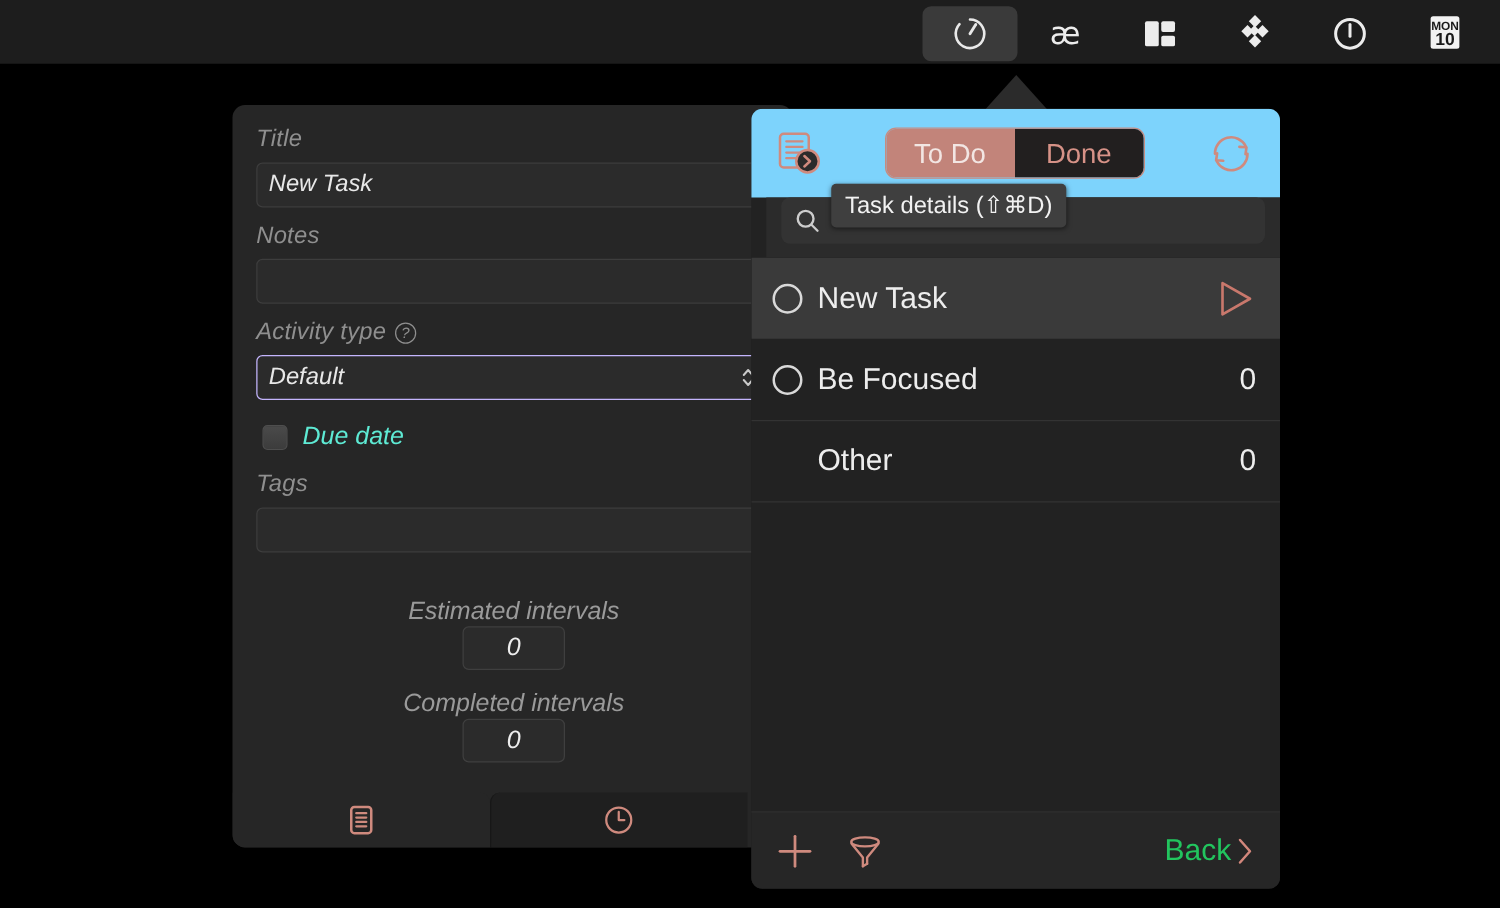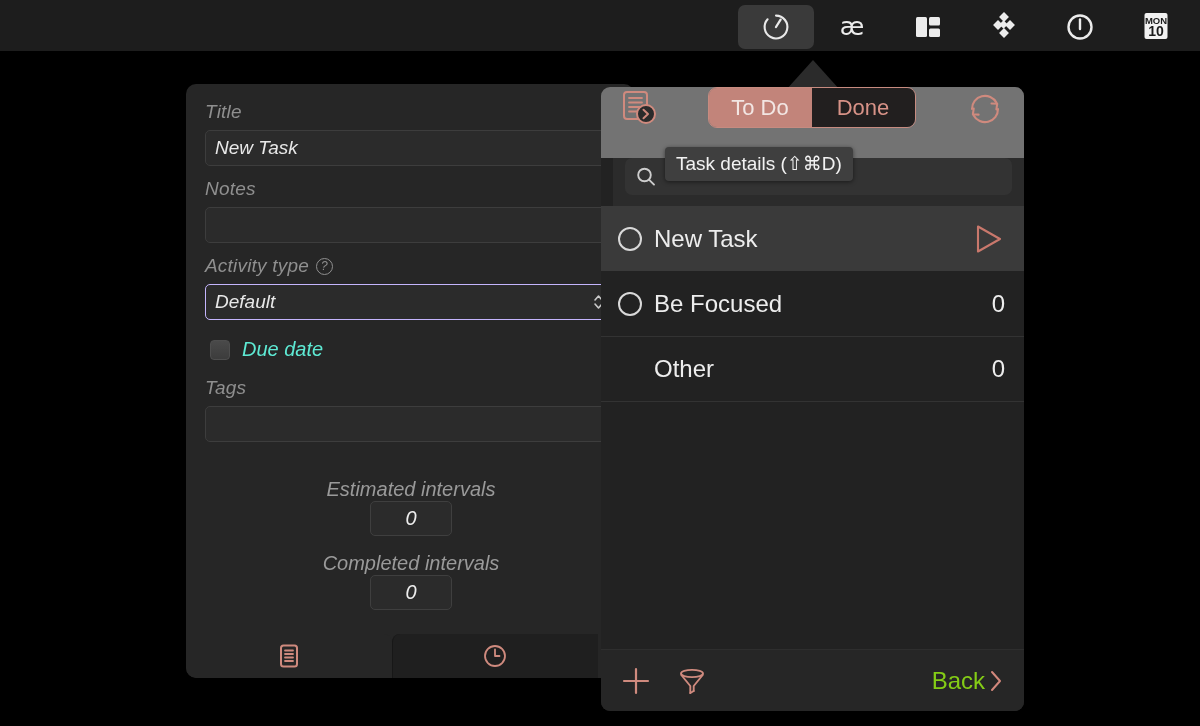--- a/index.html
+++ b/index.html
@@ -104,22 +104,22 @@
     border-bottom:30px solid #2b2b2b;
   }
   .popover {
     position:absolute; left:601px; top:87px;
     width:423px; height:624px;
     background:#222222; border-radius:9px;
     overflow:hidden;
     display:flex; flex-direction:column;
   }
   .pop-header {
-    height:71px; background:#737373;
-    display:flex; padding:0 17px;
+    height:71px; background:#7dd3fc;
+    display:flex; align-items:center; padding:0 17px;
     flex-shrink:0;
     gap:31px;
   }
   .seg-control {
     display:flex; border:1.5px solid #c78b80; border-radius:9px;
     overflow:hidden; height:41px; margin:0 auto;
   }
   .seg {
     display:flex; align-items:center; justify-content:center;
     width:103px; font-size:22px;
@@ -159,21 +159,21 @@
   .task-title.indent { margin-left:36px; }
   .task-count { color:#ededed; font-size:24px; }
   .list-bottom-divider { border-top:1px solid #333333; }
   .pop-footer {
     height:62px; background:#262626;
     display:flex; align-items:center; padding:0 19px;
     gap:24px; flex-shrink:0;
     border-top:1px solid #2e2e2e;
   }
   .back-link {
-    margin-left:auto; color:#84cc16; font-size:24px;
+    margin-left:auto; color:#22c55e; font-size:24px;
     display:flex; align-items:flex-start; gap:2px;
   }
   svg { display:block; }
 </style>
 </head>
 <body>
 
 <div id="root">
 
   <div class="menubar">

